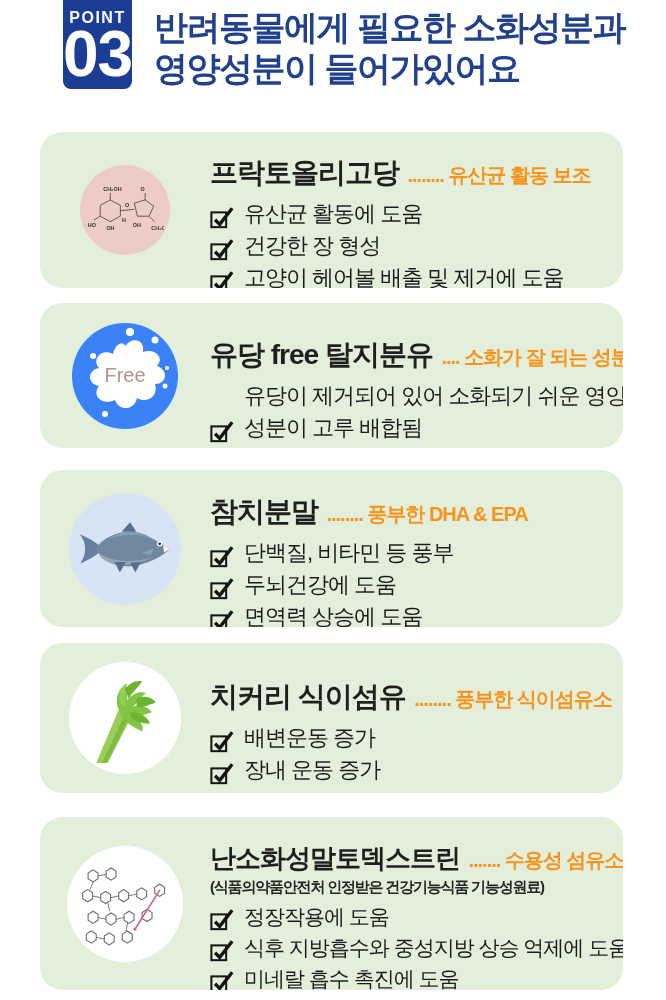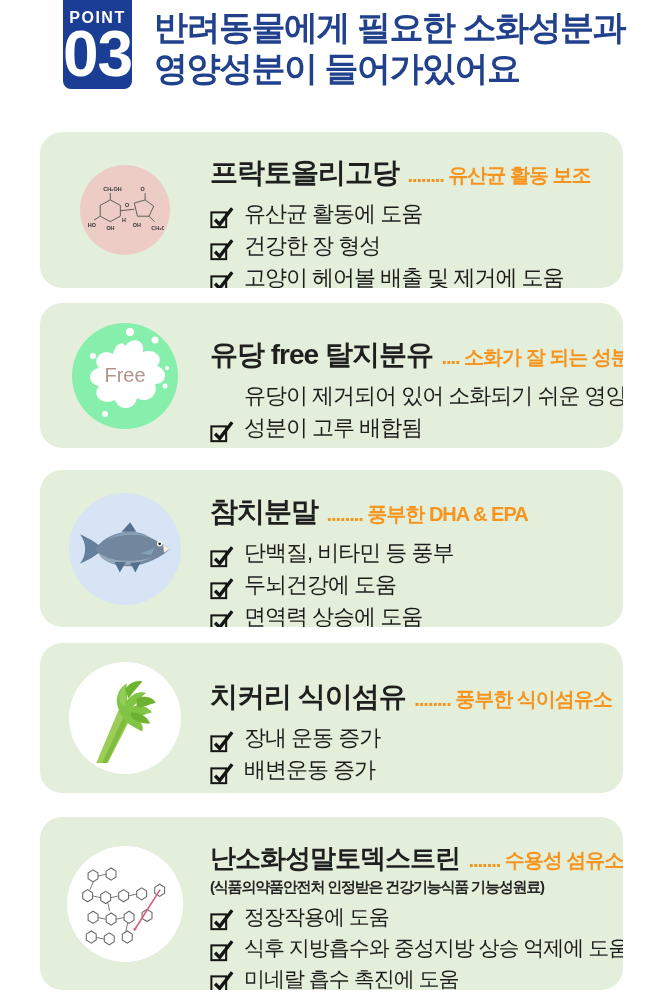--- a/index.html
+++ b/index.html
@@ -30,21 +30,21 @@
   }
   .card-1 { top:132px; height:156px; }
   .card-2 { top:303px; height:145px; }
   .card-3 { top:470px; height:157px; }
   .card-4 { top:643px; height:150px; }
   .card-5 { top:817px; height:173px; }
 
   .icon-wrap { width:170px; flex:0 0 170px; display:flex; align-items:center; justify-content:center; }
   .icon-circle { border-radius:50%; display:flex; align-items:center; justify-content:center; overflow:hidden; }
   .circle-1 { width:90px;  height:90px;  background:#edccc5; }
-  .circle-2 { width:106px; height:106px; background:#86efac; }
+  .circle-2 { width:106px; height:106px; background:#3b82f6; }
   .circle-3 { width:112px; height:112px; background:#d6e4f5; }
   .circle-4 { width:112px; height:112px; background:#ffffff; }
   .circle-5 { width:116px; height:116px; background:#ffffff; }
 
   .content { flex:1; padding-right:20px;margin-top:28px; }
   .card-title-row { white-space:nowrap; margin-bottom:6px; }
   .card-title { font-size:28px; font-weight:800; color:#1f1f1f; letter-spacing:-1px; }
   .card-5 .card-title { font-size:26px; }
   .leader-dots { font-size:20px; font-weight:800; color:#f7941e; letter-spacing:-1px; margin-left:4px; }
   .benefit { font-size:20px; font-weight:800; color:#f7941e; letter-spacing:-1px; }
@@ -234,28 +234,28 @@
         <span class="card-title">치커리 식이섬유</span>
         <span class="leader-dots">........</span>
         <span class="benefit">풍부한 식이섬유소</span>
       </div>
       <ul class="benefits">
         <li>
           <svg class="check-icon" viewBox="0 0 26 26">
               <rect x="1.5" y="8" width="16" height="16" fill="none" stroke="#151515" stroke-width="2.2"></rect>
               <path d="M5.5,16 L10.5,21 L24,3.5" fill="none" stroke="#151515" stroke-width="3.6"></path>
             </svg>
+          <span>배변운동 증가</span>
+        </li>
+        <li>
+          <svg class="check-icon" viewBox="0 0 26 26">
+              <rect x="1.5" y="8" width="16" height="16" fill="none" stroke="#151515" stroke-width="2.2"></rect>
+              <path d="M5.5,16 L10.5,21 L24,3.5" fill="none" stroke="#151515" stroke-width="3.6"></path>
+            </svg>
           <span>장내 운동 증가</span>
-        </li>
-        <li>
-          <svg class="check-icon" viewBox="0 0 26 26">
-              <rect x="1.5" y="8" width="16" height="16" fill="none" stroke="#151515" stroke-width="2.2"></rect>
-              <path d="M5.5,16 L10.5,21 L24,3.5" fill="none" stroke="#151515" stroke-width="3.6"></path>
-            </svg>
-          <span>배변운동 증가</span>
         </li>
       </ul>
     </div>
   </section>
 
   <section class="card card-5">
     <div class="icon-wrap">
       <div class="icon-circle circle-5">
         <svg width="100" height="90" viewBox="0 0 110 100">
           <defs>

